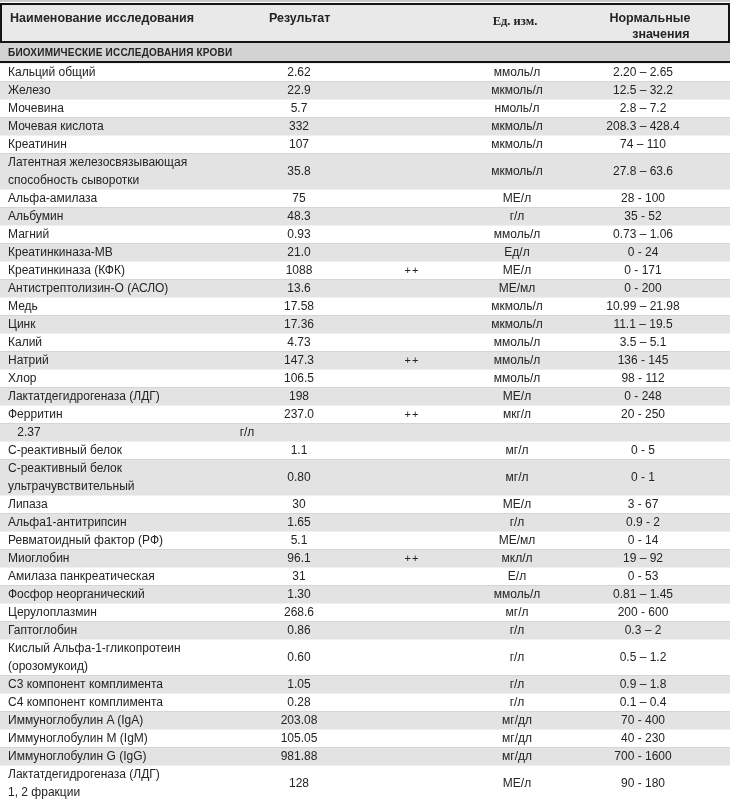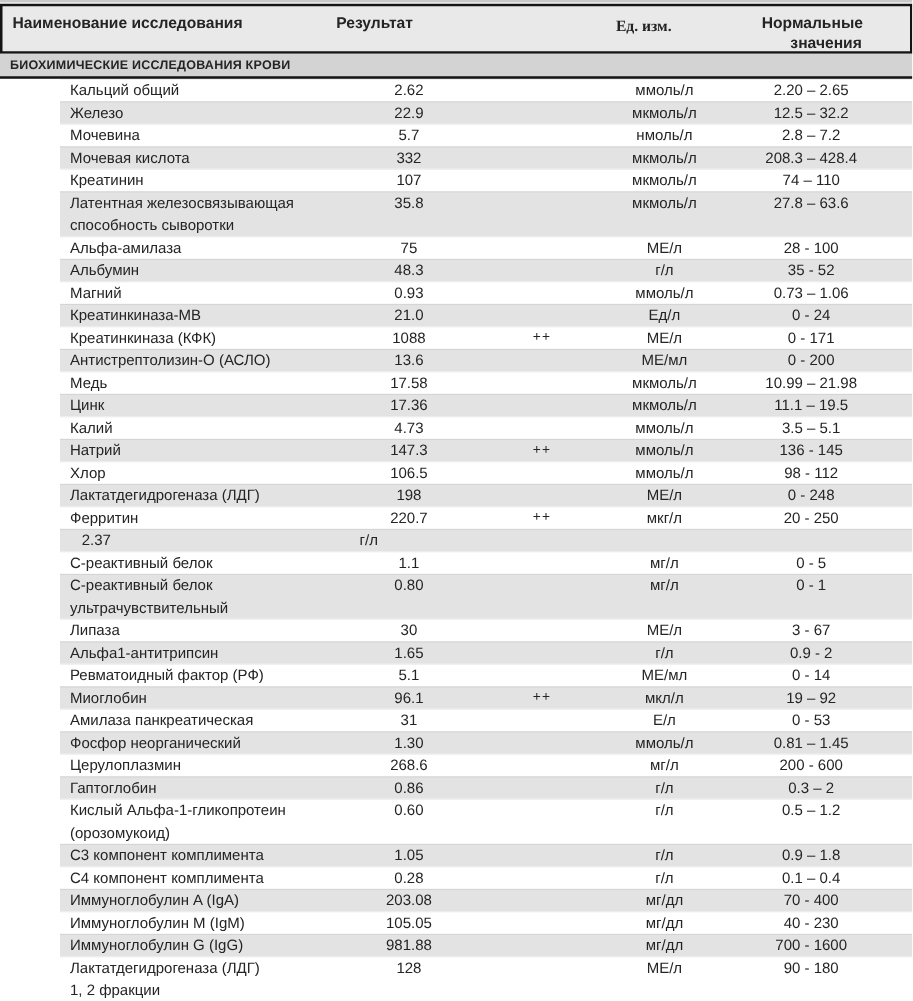--- a/index.html
+++ b/index.html
@@ -32,24 +32,23 @@
   .section-row {
     height:20px; background:var(--section-bg,#d3d3d3);
     border-bottom:2px solid var(--border,#141414);
     display:flex; align-items:center;
     font-weight:bold; font-size:10px; letter-spacing:.2px;
     padding-left:8px;
   }
   
   .table-body { width:730px; }
   .row {
-    display:flex; align-items:flex-start;
+    display:flex; align-items:center;
     min-height:18px; font-size:12px; line-height:18px;
     box-shadow: inset 0 1px 0 rgba(0,0,0,0.06);
-    margin-left: 48px;
   }
   .row.shaded { background:var(--shade-bg,#e3e3e3); }
   .c-name   { width:270px; padding-left:8px; }
   .c-result { width:58px;  text-align:center; }
   .c-flag   { width:150px; text-align:center; padding-left:18px; font-size:11px; letter-spacing:1px; }
   .c-units  { width:78px;  text-align:center; }
   .c-normal { width:174px; text-align:center; }
 </style>
 </head>
 <body>
@@ -230,21 +229,21 @@
         </div>
     <div class="c-result">198</div>
     <div class="c-flag"></div>
     <div class="c-units">МЕ/л</div>
     <div class="c-normal">0 - 248</div>
   </div>
       <div class="row">
     <div class="c-name">
           <div>Ферритин</div>
         </div>
-    <div class="c-result">220.7</div>
+    <div class="c-result">237.0</div>
     <div class="c-flag">++</div>
     <div class="c-units">мкг/л</div>
     <div class="c-normal">20 - 250</div>
   </div>
       <div class="row shaded">
     <div class="c-result">2.37</div>
     <div class="c-flag"></div>
     <div class="c-units">г/л</div>
   </div>
       <div class="row">

